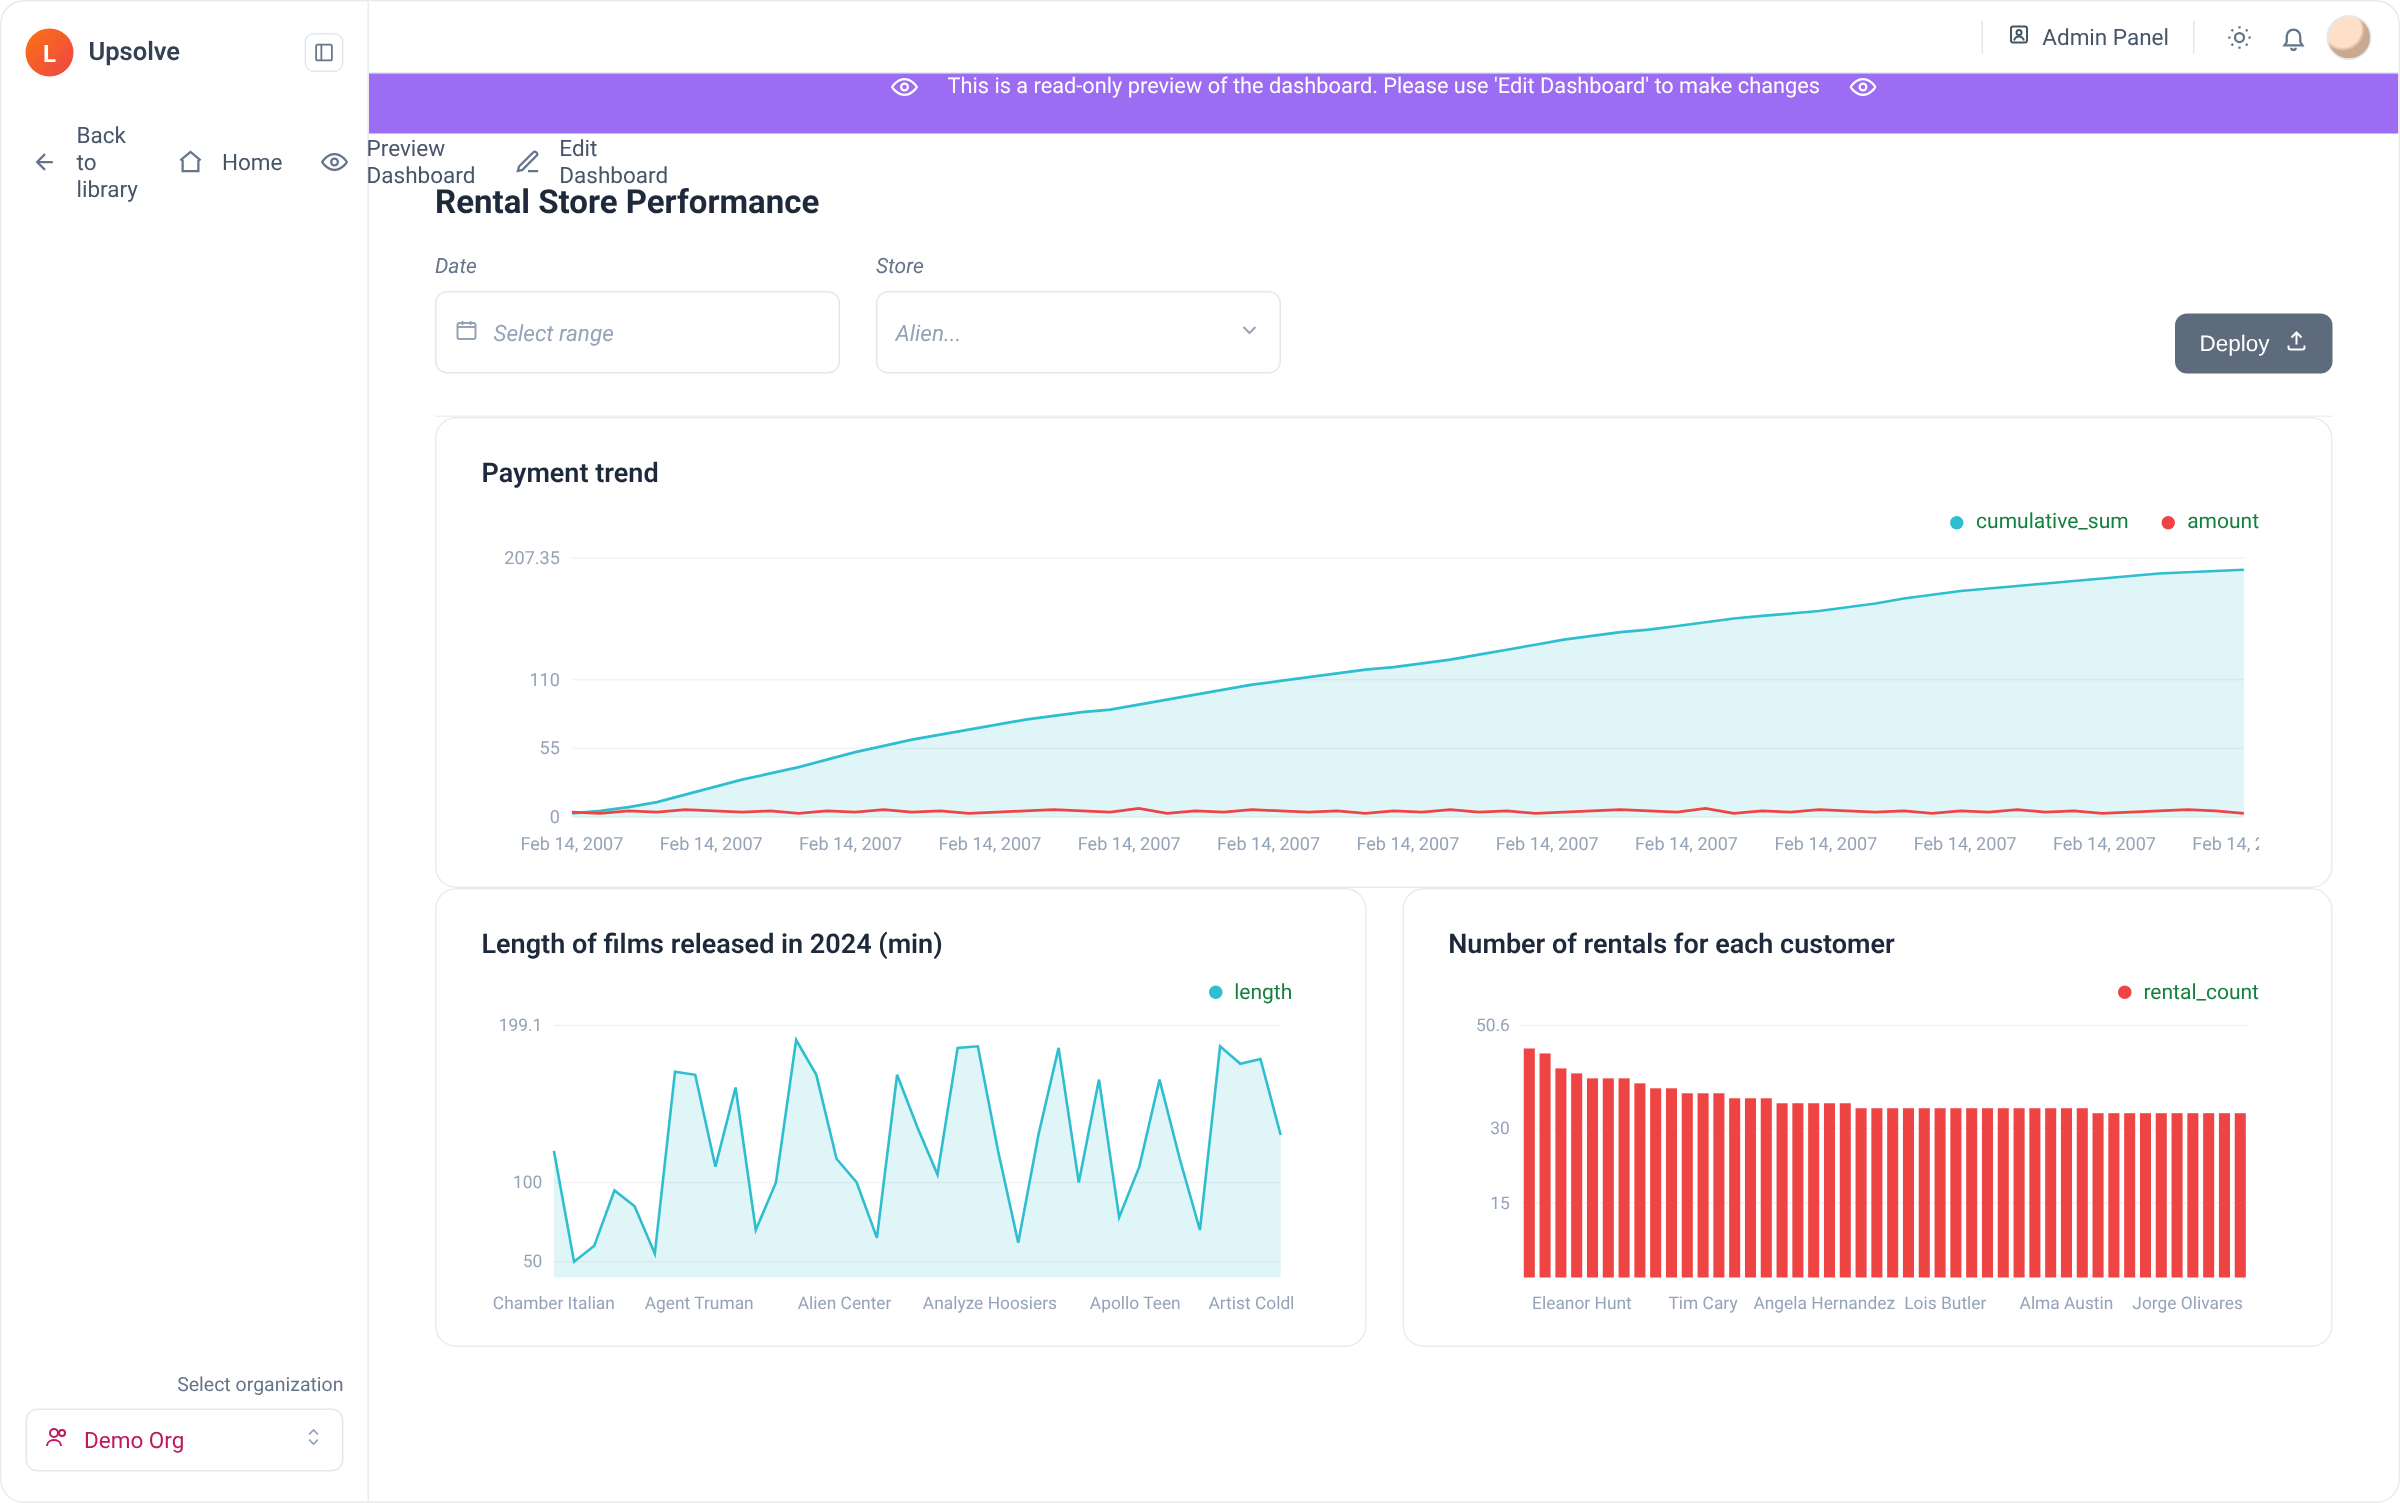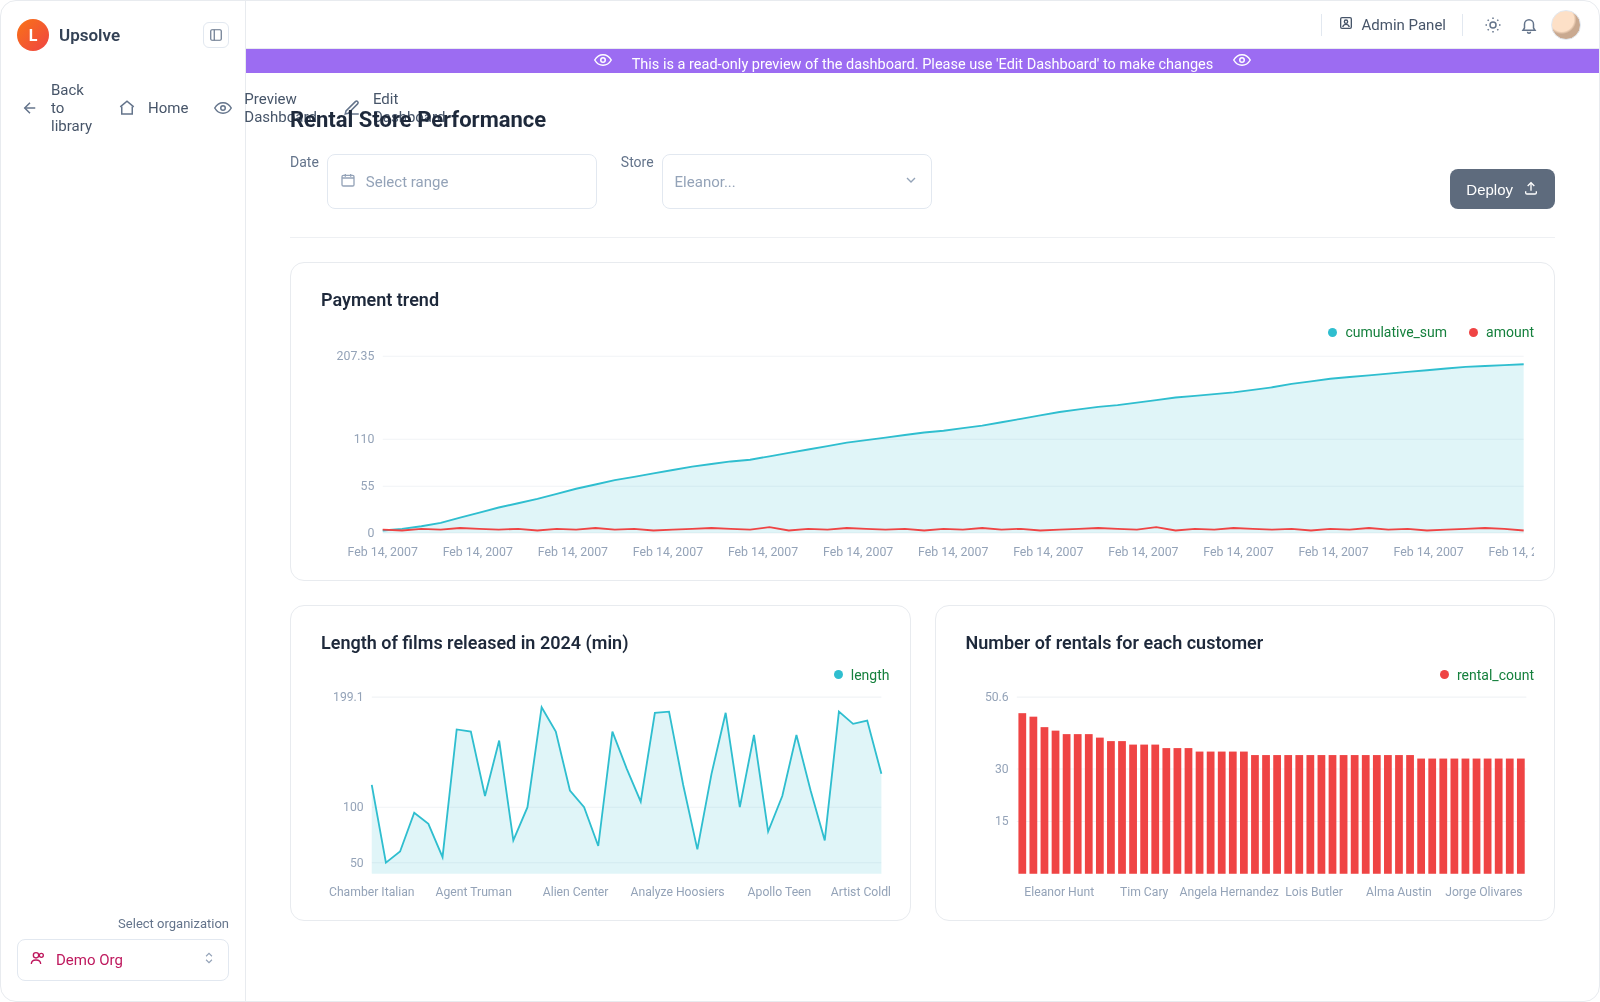--- a/index.html
+++ b/index.html
@@ -21,34 +21,34 @@
   .org-select .chev { margin-left:auto; color:#94a3b8; }
 
   
   .main { flex:1; display:flex; flex-direction:column; overflow:hidden; }
   .topbar { height:48px; display:flex; align-items:center; justify-content:flex-end; padding:0 18px; border-bottom:1px solid #e8ebef; gap:8px; }
   .vsep { width:1px; height:22px; background:#e2e8f0; margin:0 8px; }
   .admin { display:flex; align-items:center; gap:8px; color:#475569; font-size:15px; cursor:pointer; }
   .icon-btn { width:28px; height:28px; display:flex; align-items:center; justify-content:center; color:#64748b; cursor:pointer; border-radius:6px; }
   .avatar { width:30px; height:30px; border-radius:50%; background:radial-gradient(circle at 35% 30%, #fde0c7 45%, #c9a990 55%); border:1px solid #e2e8f0; }
 
-  .banner { background:#9c6cf2; color:#fff; height:24px; display:flex; align-items:flex-end; justify-content:center; gap:20px; font-size:14.5px; }
+  .banner { background:#9c6cf2; color:#fff; height:40px; display:flex; align-items:flex-start; justify-content:center; gap:20px; font-size:14.5px; }
   .banner .ic { color:#fff; }
 
   .content { flex:1; overflow:auto; padding: 34px 44px; }
   .page-title { font-size:22px; font-weight:700; color:#1e293b; margin-bottom:22px; }
 
   .filter-row { display:flex; align-items:flex-end; gap:24px; border-bottom:1px solid #eef0f3; padding-bottom:28px; }
-  .filter { display:flex; flex-direction:row; gap:8px; }
+  .filter { display:flex; flex-direction:column; gap:8px;font-style:italic; }
   .filter-label { font-size:14px; color:#64748b; }
   .filter-input { width:270px; height:55px; border:1px solid #e2e8f0; border-radius:8px; display:flex; align-items:center; gap:10px; padding:0 12px; color:#94a3b8; font-size:15px; cursor:pointer; background:#fff; }
   .filter-input .chev { margin-left:auto; }
   .deploy-btn { margin-left:auto; background:#5e6b7d; color:#fff; border:none; border-radius:8px; height:40px; padding:4px 16px; display:flex; align-items:center; gap:10px; font-size:15px; font-weight:500; cursor:pointer; }
 
-  .card { border:1px solid #e8ebef; border-radius:14px; padding:26px 20px 18px 30px; margin-top:24px; background:#fff; }
+  .card { border:1px solid #e8ebef; border-radius:14px; padding:26px 48px 18px 30px; background:#fff; }
   .card-title { font-size:18px; font-weight:600; color:#1e293b; margin-bottom:14px; }
   .legend { display:flex; justify-content:flex-end; gap:22px; font-size:14px; color:#15803d; margin-bottom:6px; }
   .legend-item { display:flex; align-items:center; gap:8px; }
   .dot { width:9px; height:9px; border-radius:50%; }
 
   .row2 { display:flex; gap:24px; }
   .row2 .card { flex:1; }
 
   svg.chart { width:100%; display:block; }
   .axis-text { font-size:12px; fill:#94a3b8; }
@@ -176,21 +176,21 @@
           <span><svg width="16" height="16" viewBox="0 0 24 24" fill="none" stroke="currentColor" stroke-width="2">
                 <rect x="3" y="5" width="18" height="16" rx="2"></rect>
                 <path d="M3 9h18M8 3v4M16 3v4"></path>
               </svg></span>
           <span>Select range</span>
         </div>
       </div>
       <div class="filter">
         <div class="filter-label">Store</div>
         <div class="filter-input">
-          <span>Eleanor...</span>
+          <span>Alien...</span>
           <span class="chev"><svg width="16" height="16" viewBox="0 0 24 24" fill="none" stroke="currentColor" stroke-width="2">
                 <path d="M6 9l6 6 6-6"></path>
               </svg></span>
         </div>
       </div>
       <button class="deploy-btn">
         <span>Deploy</span>
         <span><svg width="16" height="16" viewBox="0 0 24 24" fill="none" stroke="currentColor" stroke-width="2">
               <path d="M4 17v2a2 2 0 002 2h12a2 2 0 002-2v-2"></path>
               <path d="M7 9l5-5 5 5"></path>

